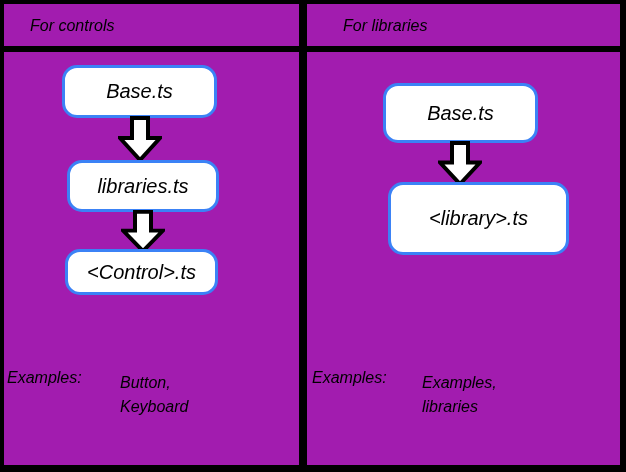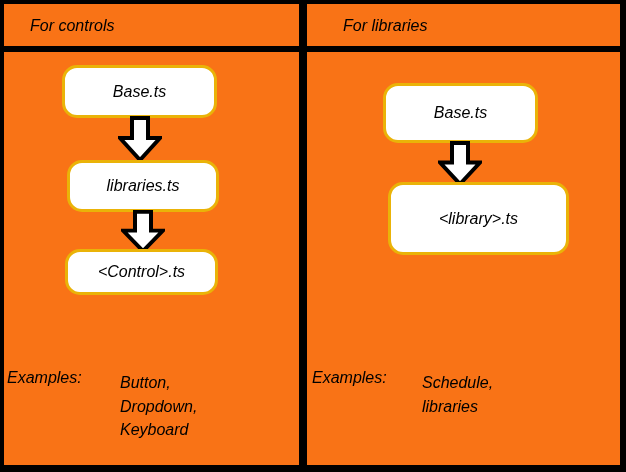--- a/index.html
+++ b/index.html
@@ -4,21 +4,21 @@
 <style>
   html, body { margin: 0; padding: 0; background: #ffffff; }
   .frame {
     position: relative;
     width: 626px;
     height: 472px;
     box-sizing: border-box;
     border-style: solid;
     border-color: #000000;
     border-width: 4px 6px 7px 4px;
-    background: #f97316;
+    background: #a21caf;
     font-family: "Liberation Sans", sans-serif;
     font-style: italic;
     color: #000000;
     overflow: hidden;
   }
   .vdivider {
     position: absolute;
     left: 295px; top: 0;
     width: 8px; height: 461px;
     background: #000000;
@@ -33,27 +33,27 @@
     position: absolute;
     top: 13px;
     font-size: 16px;
     white-space: nowrap;
   }
   .panel-title.left  { left: 26px; }
   .panel-title.right { left: 339px; }
   .node {
     position: absolute;
     box-sizing: border-box;
-    border: 3px solid #eab308;
+    border: 3px solid #3b82f6;
     border-radius: 15px;
     background: #ffffff;
     display: flex;
     align-items: center;
     justify-content: center;
-    font-size: 16px;
+    font-size: 20px;
     white-space: nowrap;
   }
   .n-l1 { left: 58px;  top: 61px;  width: 155px; height: 53px; }
   .n-l2 { left: 63px;  top: 156px; width: 152px; height: 52px; }
   .n-l3 { left: 61px;  top: 245px; width: 153px; height: 46px; }
   .n-r1 { left: 379px; top: 79px;  width: 155px; height: 60px; }
   .n-r2 { left: 384px; top: 178px; width: 181px; height: 73px; }
   .arrow { position: absolute; }
   .a-l1 { left: 114px; top: 112px; }
   .a-l2 { left: 117px; top: 206px; }
@@ -99,23 +99,22 @@
 
   <div class="node n-r1">Base.ts</div>
   <svg class="arrow a-r1" width="44" height="45" viewBox="0 0 44 46" preserveAspectRatio="none">
     <polygon points="14,2 14,22 2,22 22,44 42,22 30,22 30,2" fill="#ffffff" stroke="#000000" stroke-width="4" stroke-linejoin="miter"></polygon>
   </svg>
   <div class="node n-r2">&lt;library&gt;.ts</div>
 
   <div class="ex-label left">Examples:</div>
   <div class="ex-list left">
     <div>Button,</div>
-    <div>Dropdown,</div>
     <div>Keyboard</div>
   </div>
 
   <div class="ex-label right">Examples:</div>
   <div class="ex-list right">
-    <div>Schedule,</div>
+    <div>Examples,</div>
     <div>libraries</div>
   </div>
 
 </div>
 
 </body></html>

